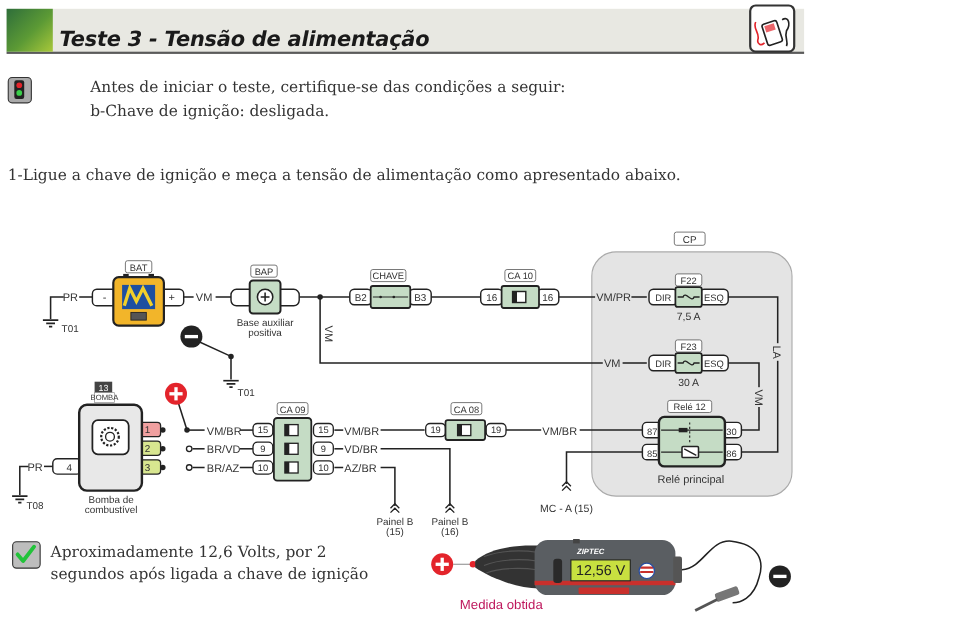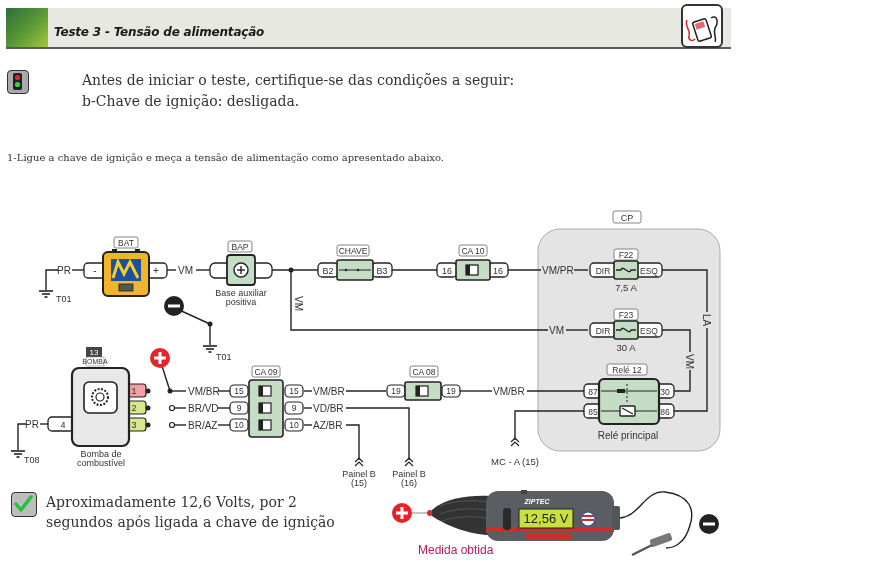--- a/index.html
+++ b/index.html
@@ -1,24 +1,24 @@
 <!DOCTYPE html>
 <html><head>
 <meta charset="utf-8">
 <style>
   html, body { margin: 0; padding: 0; background: #ffffff; }
   body { width: 891px; height: 578px; position: relative; overflow: hidden; font-family: "Liberation Sans", sans-serif; }
   .header-bar { position: absolute; left: 6px; top: 8px; width: 725px; height: 39px; background: #e8e8e2; border-bottom: 2px solid #5a5a5a; }
   .header-green { position: absolute; left: 0; top: 0; width: 42px; height: 39px; background: linear-gradient(135deg, #2e6e3a 0%, #5c9a35 55%, #a8c83a 100%); }
-  .header-title { position: absolute; left: 48px; top: 17px; font-family: "DejaVu Sans", sans-serif; font-weight: bold; font-style: italic; font-size: 12px; color: #1a1a1a; letter-spacing: -0.2px; }
+  .header-title { position: absolute; left: 48px; top: 17px; font-family: "DejaVu Sans", sans-serif; font-weight: bold; font-style: italic; font-size: 19px; color: #1a1a1a; letter-spacing: -0.2px; }
   .header-icon { position: absolute; left: 681px; top: 4px; width: 42px; height: 44px; background: #fff; border: 2px solid #333; border-radius: 6px; box-sizing: border-box; }
   .serif { font-family: "DejaVu Serif", serif; color: #333; }
   .pre-cond { position: absolute; left: 42px; top: 70px; font-size: 14px; line-height: 21px; margin-left: 40px; }
   .traffic-icon { position: absolute; left: 7px; top: 70px; width: 22px; height: 24px; background: #aaa; border: 1.5px solid #333; border-radius: 4px; box-sizing: border-box; }
-  .step1 { position: absolute; left: 7px; top: 152px; font-size: 10px; text-align: right; }
+  .step1 { position: absolute; left: 7px; top: 152px; font-size: 14px; text-align: right; }
   .result-icon { position: absolute; left: 11px; top: 492px; width: 26px; height: 25px; background: #bdbdbd; border: 1.5px solid #333; border-radius: 4px; box-sizing: border-box; }
   .result-text { position: absolute; left: 46px; top: 492px; font-size: 14px; line-height: 20px; width: 320px; }
   svg text { font-family: "Liberation Sans", sans-serif; }
   .measured { position: absolute; left: 418px; top: 543px; font-size: 12px; color: #be185d; }
 </style>
 </head>
 <body>
 
 <div class="header-bar">
   <div class="header-green"></div>

